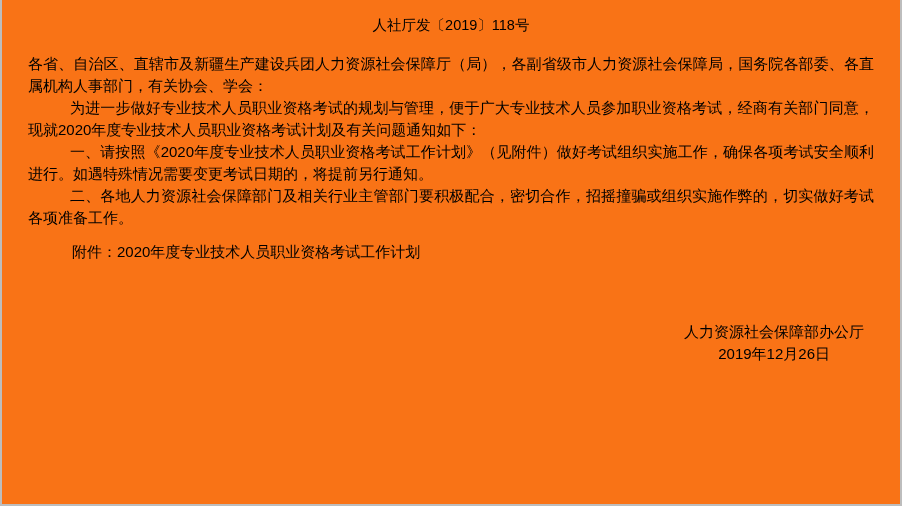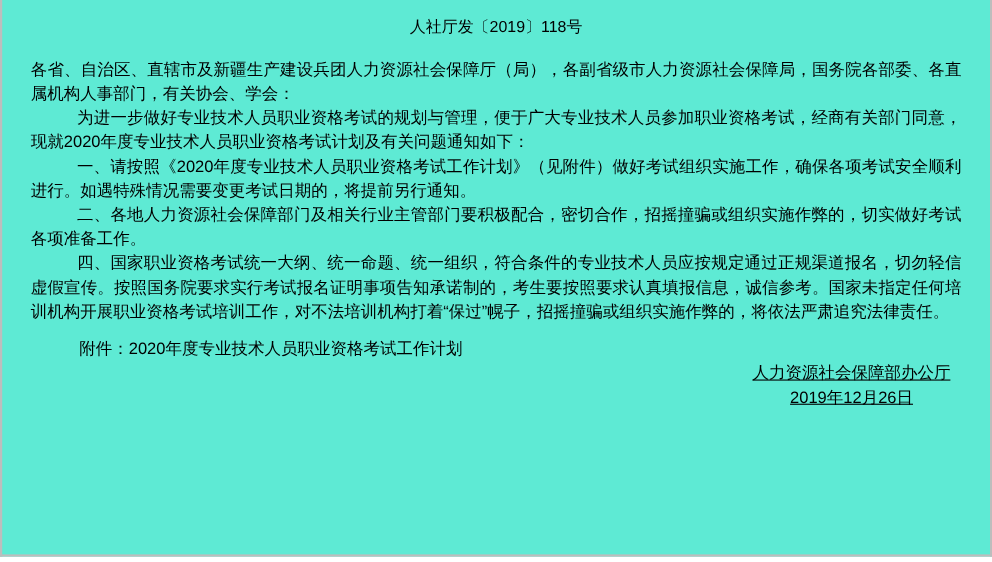--- a/index.html
+++ b/index.html
@@ -16,21 +16,21 @@
   }
   .frame {
     box-sizing: border-box;
     width: 902px;
     height: 506px;
     border-left: 2px solid #bdbdbd;
     border-right: 2px solid #bdbdbd;
     border-bottom: 2px solid #bdbdbd;
     padding: 0 26px;
     overflow: hidden;
-    background: #5eead4;
+    background: #f97316;
   }
   p {
     margin: 0;
     font-size: 15px;
     line-height: 22px;
     word-break: break-all;
   }
   .title {
     text-align: center;
     margin-top: 14px;
@@ -44,22 +44,22 @@
     text-align: justify;
   }
   .indent {
     text-indent: 42px;
   }
   .attachment {
     margin-top: 12px;
     text-indent: 44px;
   }
   .signature {
+    margin-top: 58px;
     text-align: right;
-    text-decoration: underline;
   }
   .signer {
     padding-right: 10px;
   }
   .date {
     padding-right: 44px;
     text-align: right;
   }
 </style>
 </head>
@@ -71,21 +71,20 @@
 
   <p class="recipients">各省、自治区、直辖市及新疆生产建设兵团人力资源社会保障厅（局），各副省级市人力资源社会保障局，国务院各部委、各直属机构人事部门，有关协会、学会：</p>
 
   <p class="para indent">为进一步做好专业技术人员职业资格考试的规划与管理，便于广大专业技术人员参加职业资格考试，经商有关部门同意，现就2020年度专业技术人员职业资格考试计划及有关问题通知如下：</p>
 
   <p class="para indent">一、请按照《2020年度专业技术人员职业资格考试工作计划》（见附件）做好考试组织实施工作，确保各项考试安全顺利进行。如遇特殊情况需要变更考试日期的，将提前另行通知。</p>
 
   <p class="para indent">二、各地人力资源社会保障部门及相关行业主管部门要积极配合，密切合作，招摇撞骗或组织实施作弊的，切实做好考试各项准备工作。</p>
 
 
-  <p class="para indent">四、国家职业资格考试统一大纲、统一命题、统一组织，符合条件的专业技术人员应按规定通过正规渠道报名，切勿轻信虚假宣传。按照国务院要求实行考试报名证明事项告知承诺制的，考生要按照要求认真填报信息，诚信参考。国家未指定任何培训机构开展职业资格考试培训工作，对不法培训机构打着“保过”幌子，招摇撞骗或组织实施作弊的，将依法严肃追究法律责任。</p>
 
   <p class="attachment">附件：2020年度专业技术人员职业资格考试工作计划</p>
 
   <div class="signature">
     <p class="signer">人力资源社会保障部办公厅</p>
     <p class="date">2019年12月26日</p>
   </div>
 
 </div>
 

